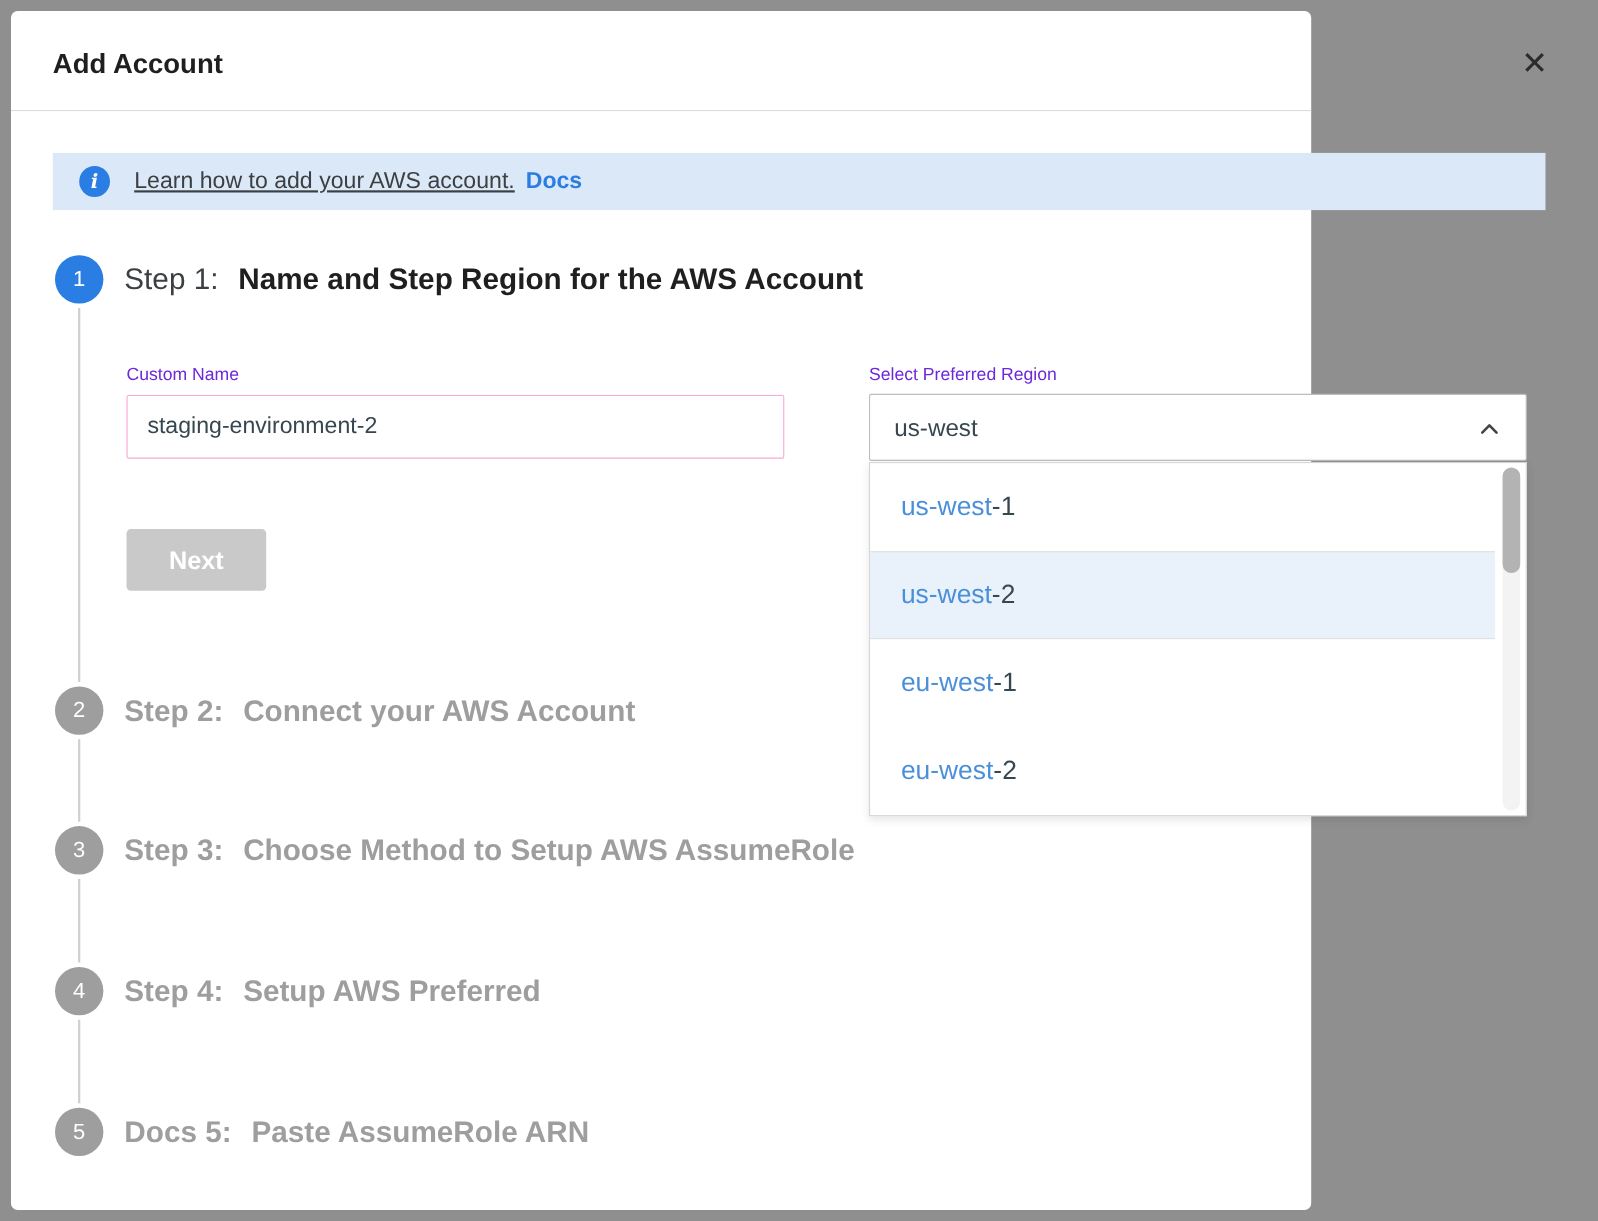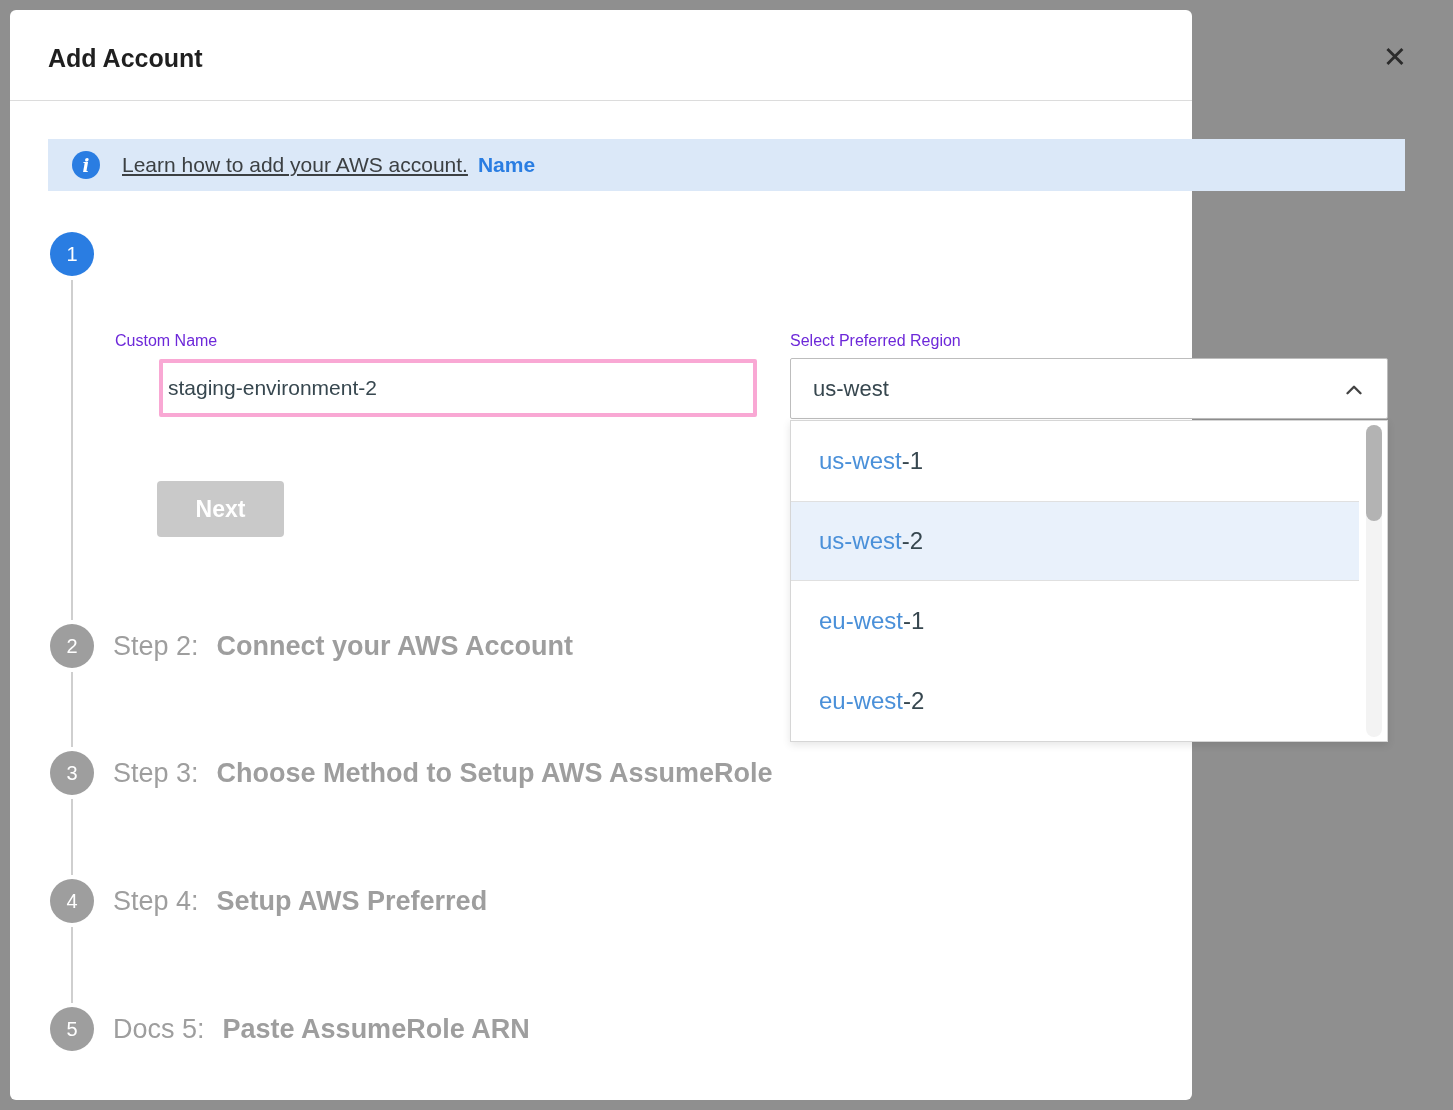--- a/index.html
+++ b/index.html
@@ -97,47 +97,46 @@
     position: absolute;
     left: 103px;
     height: 40px; line-height: 40px;
     font-size: 27px;
     white-space: nowrap;
   }
   .step-heading .lbl { font-weight: 400; }
   .step-heading .ttl { font-weight: 700; margin-left: 18px; }
   .step-heading.active .lbl { color: #3c4043; }
   .step-heading.active .ttl { color: #1f1f1f; }
-  .step-heading.inactive .lbl, .step-heading.inactive .ttl { color: #9e9e9e; }
+  .step-heading.inactive .lbl, .step-heading.inactive .ttl { color: #9e9e9e; font-weight: bold; }
   .connector {
     position: absolute;
     left: 61px;
     width: 2px;
     background: #cfcfcf;
   }
   
   .field-label {
     position: absolute;
     font-size: 16px;
     color: #6d28d9;
     line-height: 26px;
   }
   .text-input {
     position: absolute;
     left: 105px; top: 349px;
     width: 598px; height: 58px;
-    border: 4px solid #f9a8d4;
+    border: 1px solid #f9a8d4;
     border-radius: 2px;
     font-family: inherit;
     font-size: 21px;
     color: #37474f;
-    padding-left: 5px;
+    padding-left: 18px;
     background: #ffffff;
     outline: none;
-    margin-left: 44px;
   }
   .select-box {
     position: absolute;
     left: 780px; top: 348px;
     width: 598px; height: 61px;
     border: 1px solid #bdbdbd;
     border-radius: 2px;
     background: #ffffff;
     display: flex; align-items: center;
     padding-left: 22px;
@@ -192,41 +191,43 @@
     left: 105px; top: 471px;
     width: 127px; height: 56px;
     background: #c9c9c9;
     border: none;
     border-radius: 4px;
     color: #ffffff;
     font-family: inherit;
     font-size: 23px;
     font-weight: 700;
     cursor: default;
-    margin-left: 42px;
   }
 </style>
 </head>
 <body>
 
 <div class="screen">
   <div class="modal">
 
     <div class="modal-title">Add Account</div>
     <button class="close-btn">✕</button>
     <div class="header-divider"></div>
 
     <div class="banner">
       <span class="info-icon">i</span>
       <span class="banner-text">Learn how to add your AWS account.</span>
-      <a class="docs-link">Name</a>
+      <a class="docs-link">Docs</a>
     </div>
 
     <div class="step-circle active" style="top:222px">
       <span>1</span>
+    </div>
+    <div class="step-heading active" style="top:224px">
+      <span class="lbl">Step 1:</span><span class="ttl">Name and Step Region for the AWS Account</span>
     </div>
     <div class="connector" style="top:270px;height:340px"></div>
 
     <div class="field-label" style="left:105px;top:318px">Custom Name</div>
     <input class="text-input" type="text" value="staging-environment-2" style="">
 
     <div class="field-label" style="left:780px;top:318px">Select Preferred Region</div>
     <div class="select-box">
       <span>us-west</span>
       <span class="chevron-up">

